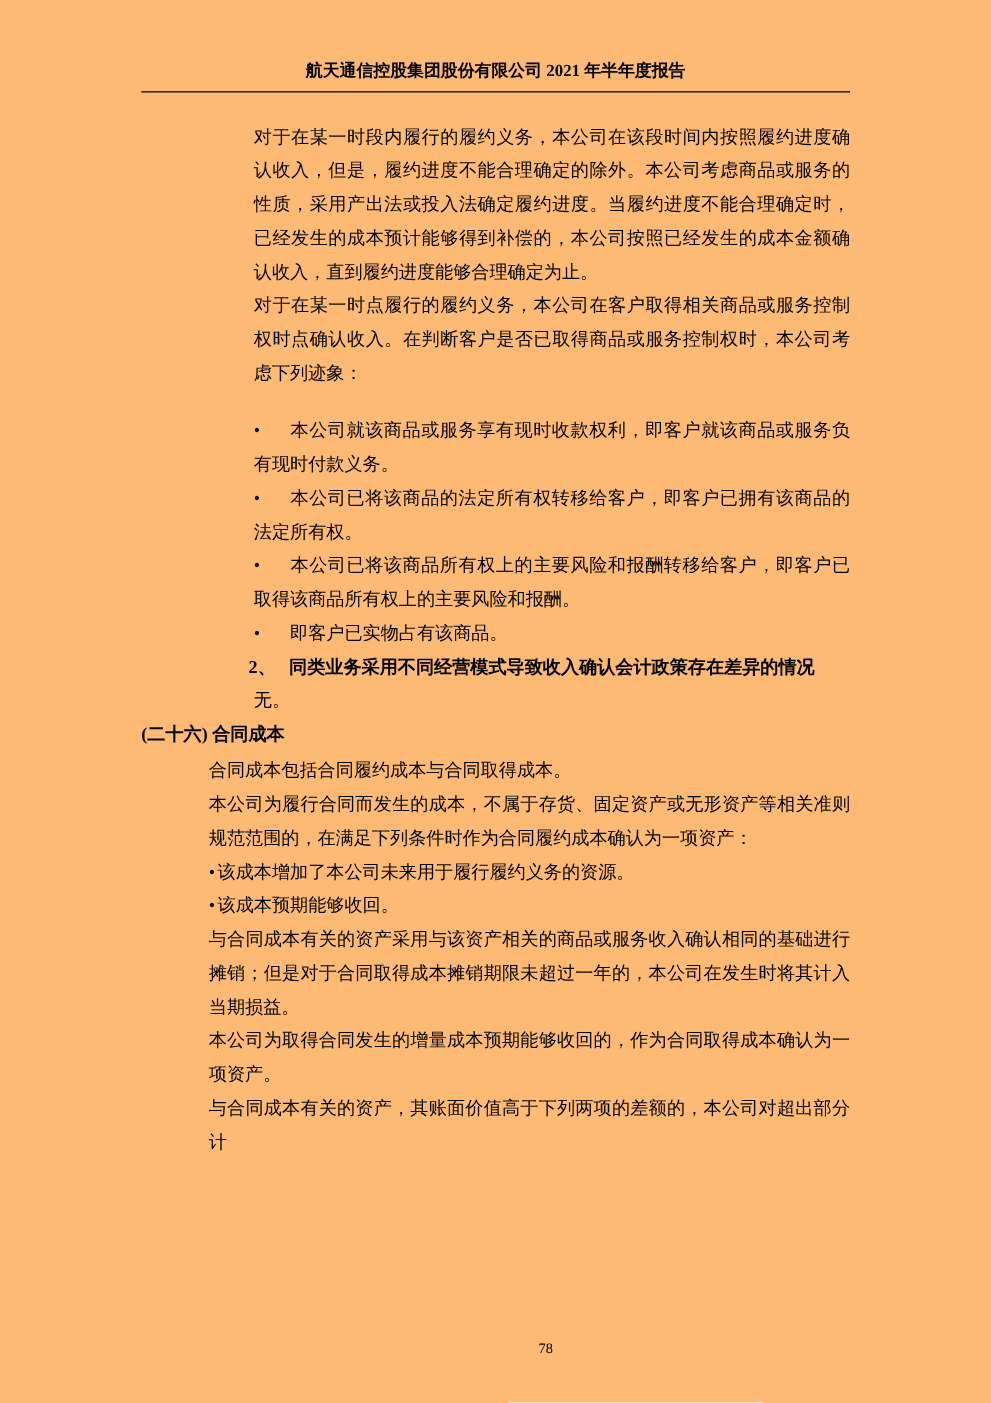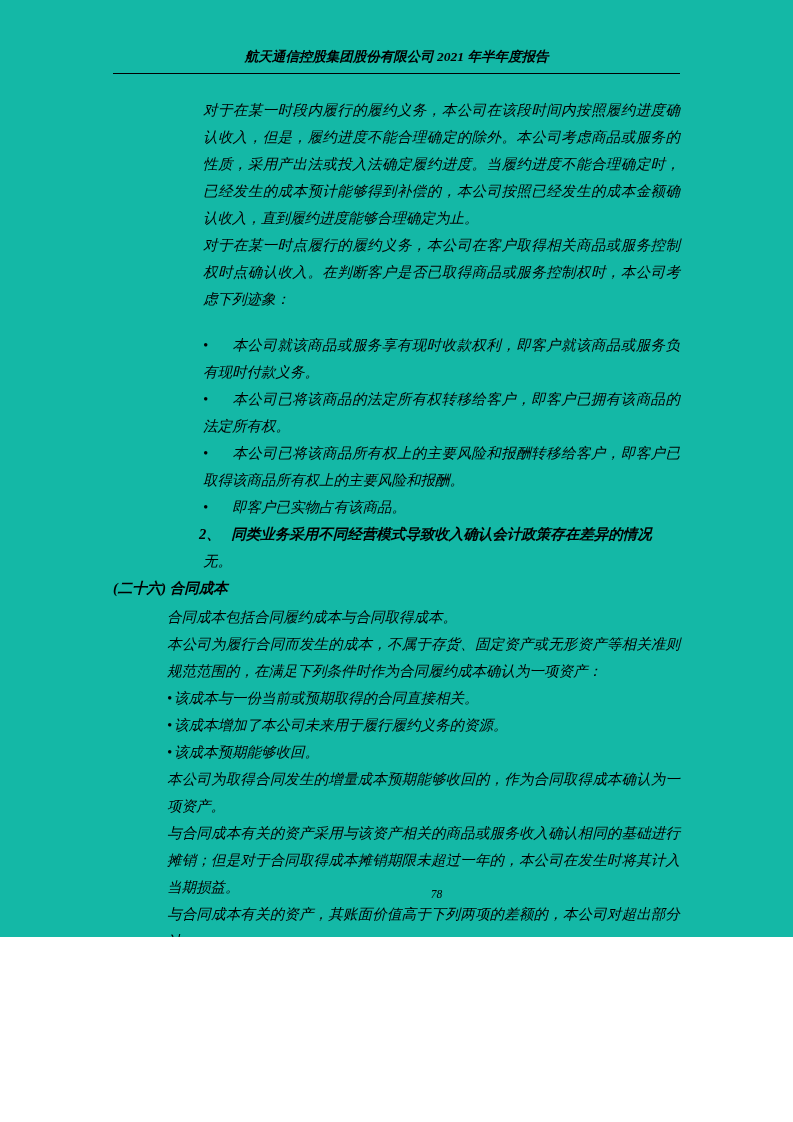--- a/index.html
+++ b/index.html
@@ -4,24 +4,23 @@
 <style>
   * { margin: 0; padding: 0; box-sizing: border-box; }
   html, body { background: #ffffff; }
   body {
     width: 793px; height: 1122px;
     font-family: "Liberation Serif", "DejaVu Serif", serif;
     color: #000000;
   }
   .page {
     position: relative;
-    width: 793px; height: 937px;
-    background: #14b8a6;
+    width: 793px; height: 1122px;
+    background: #fdba74;
     overflow: hidden;
-    font-style: italic;
   }
   
   .page-header {
     margin: 48px 113px 0 113px;
     text-align: center;
     font-size: 13.5px;
     line-height: 17px;
     font-weight: 700;
     padding-bottom: 8px;
     border-bottom: 1px solid #000000;
@@ -92,26 +91,25 @@
       <span class="h2-num">2、</span><span>同类业务采用不同经营模式导致收入确认会计政策存在差异的情况</span>
     </p>
     <p class="indent-1">无。</p>
 
     <p class="h26">(二十六) 合同成本</p>
 
     <div class="block2">
       <p class="indent-2">合同成本包括合同履约成本与合同取得成本。</p>
       <p class="indent-2">本公司为履行合同而发生的成本，不属于存货、固定资产或无形资产等相关准则规范范围的，在满足下列条件时作为合同履约成本确认为一项资产：</p>
 
-      <p class="indent-2"><span class="b2-marker">•</span><span>该成本与一份当前或预期取得的合同直接相关。</span></p>
       <p class="indent-2"><span class="b2-marker">•</span><span>该成本增加了本公司未来用于履行履约义务的资源。</span></p>
       <p class="indent-2"><span class="b2-marker">•</span><span>该成本预期能够收回。</span></p>
 
+      <p class="indent-2">与合同成本有关的资产采用与该资产相关的商品或服务收入确认相同的基础进行摊销；但是对于合同取得成本摊销期限未超过一年的，本公司在发生时将其计入当期损益。</p>
       <p class="indent-2">本公司为取得合同发生的增量成本预期能够收回的，作为合同取得成本确认为一项资产。</p>
-      <p class="indent-2">与合同成本有关的资产采用与该资产相关的商品或服务收入确认相同的基础进行摊销；但是对于合同取得成本摊销期限未超过一年的，本公司在发生时将其计入当期损益。</p>
       <p class="indent-2">与合同成本有关的资产，其账面价值高于下列两项的差额的，本公司对超出部分计</p>
     </div>
 
   </div>
 
   <div class="page-footer">
     <span>78</span>
   </div>
 
 </div>

